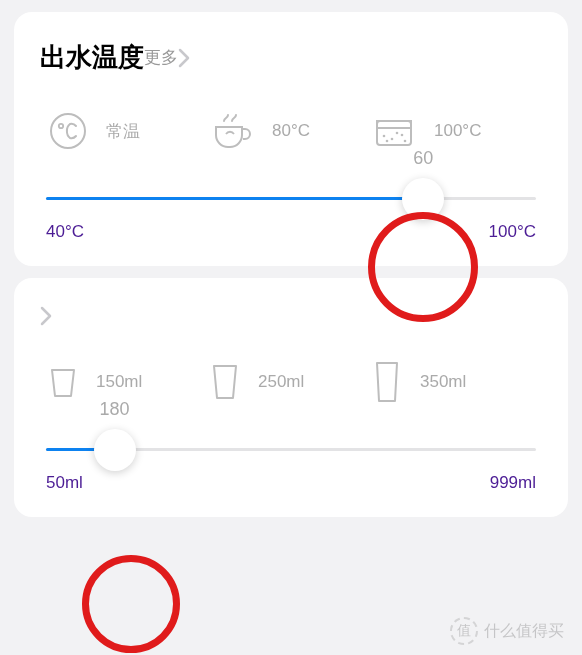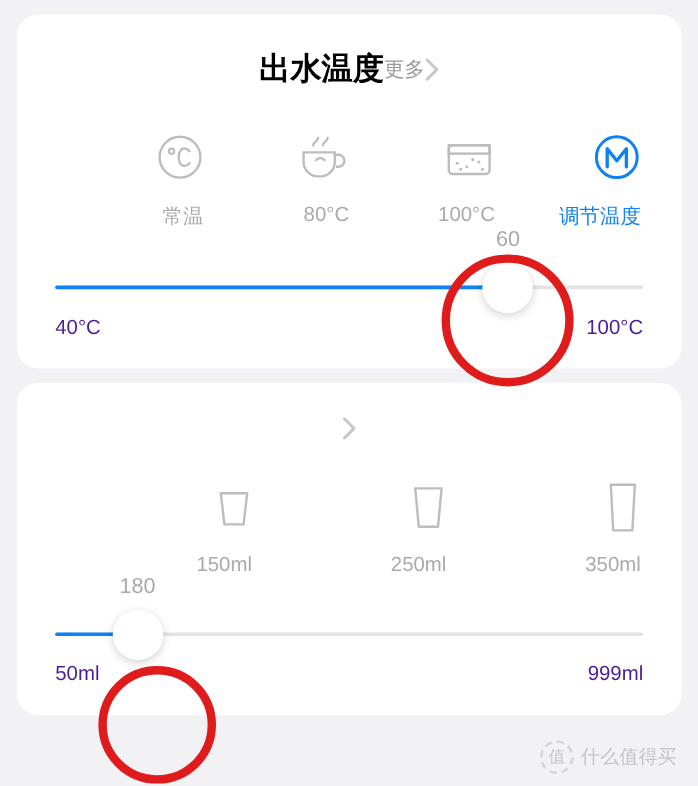--- a/index.html
+++ b/index.html
@@ -1,24 +1,24 @@
 <!DOCTYPE html>
 <html><head>
 <meta charset="utf-8">
 <style>
 *{box-sizing:border-box;margin:0;padding:0;font-family:-apple-system,BlinkMacSystemFont,"PingFang SC","Helvetica Neue",sans-serif}
 body{background:#f2f2f4;width:582px;height:655px;overflow:hidden;position:relative}
 .card{background:#fff;border-radius:18px;margin:12px 14px;padding:28px 26px 24px}
-.card-header{display:flex;align-items:center;justify-content:center;margin-bottom:36px}
+.card-header{display:flex;align-items:center;justify-content:flex-start;margin-bottom:36px}
 .card-title{font-size:26px;font-weight:700;color:#000}
 .more{display:flex;align-items:center;gap:0;color:#999;font-size:17px}
 .chev{display:inline-block}
 .chev svg{display:block}
 .options{display:flex;justify-content:space-between;padding:0 8px;margin-bottom:46px}
-.opt{display:flex;flex-direction:column;align-items:flex-end;gap:18px;flex:1}
+.opt{display:flex;flex-direction:row;align-items:center;gap:18px;flex:1}
 .opt-icon{height:40px;display:flex;align-items:center;justify-content:center}
 .opt-label{font-size:17px;color:#aaa}
 .opt.active .opt-label{color:#0d82f0}
 .slider-wrap{position:relative;padding:0 6px}
 .slider-track{position:relative;height:3px;background:#e3e3e5;border-radius:2px}
 .slider-fill{position:absolute;left:0;top:0;height:3px;background:#0d82f0;border-radius:2px}
 .slider-thumb{position:absolute;top:50%;width:42px;height:42px;border-radius:50%;background:#fff;box-shadow:0 2px 8px rgba(0,0,0,0.18);transform:translate(-50%,-50%)}
 .thumb-val{position:absolute;left:50%;transform:translateX(-50%);top:-30px;font-size:18px;color:#aaa;white-space:nowrap}
 .scale{display:flex;justify-content:space-between;margin-top:22px;font-size:17px;color:#4c1d95}
 .annot{position:absolute;border:7px solid #e01b1b;border-radius:50%;pointer-events:none}
@@ -69,29 +69,20 @@
             <rect x="5" y="10" width="34" height="7" stroke="#bdbdbd" stroke-width="2" fill="none"></rect>
             <circle cx="12" cy="25" r="1.3" fill="#bdbdbd"></circle>
             <circle cx="20" cy="28" r="1.3" fill="#bdbdbd"></circle>
             <circle cx="30" cy="24" r="1.3" fill="#bdbdbd"></circle>
             <circle cx="25" cy="22" r="1.3" fill="#bdbdbd"></circle>
             <circle cx="15" cy="30" r="1.3" fill="#bdbdbd"></circle>
             <circle cx="33" cy="30" r="1.3" fill="#bdbdbd"></circle>
           </svg>
       </div>
       <div class="opt-label">100°C</div>
-    </div>
-    <div class="opt active">
-      <div class="opt-icon">
-        <svg width="40" height="40" viewBox="0 0 40 40">
-            <circle cx="20" cy="20" r="17" stroke="#0d82f0" stroke-width="2.5" fill="none"></circle>
-            <path d="M12 28V13l8 10 8-10v15" stroke="#0d82f0" stroke-width="2.8" fill="none" stroke-linejoin="round" stroke-linecap="round"></path>
-          </svg>
-      </div>
-      <div class="opt-label">调节温度</div>
     </div>
   </div>
   <div class="slider-wrap">
     <div class="slider-track">
       <div class="slider-fill" style="width:77%"></div>
       <div class="slider-thumb" style="left:77%">
         <span class="thumb-val">60</span>
       </div>
     </div>
     <div class="scale">

